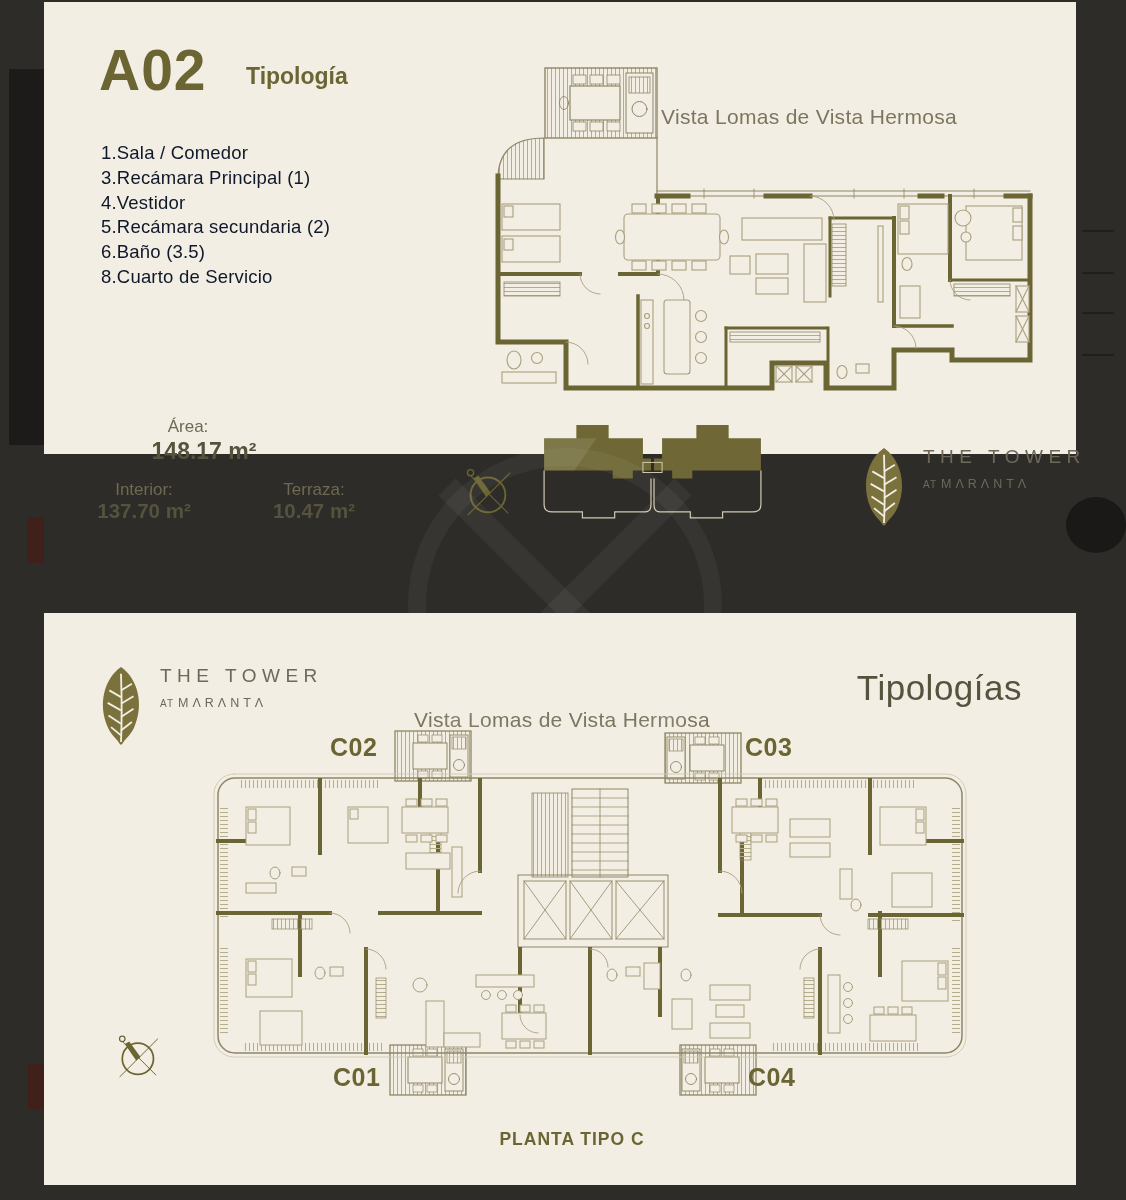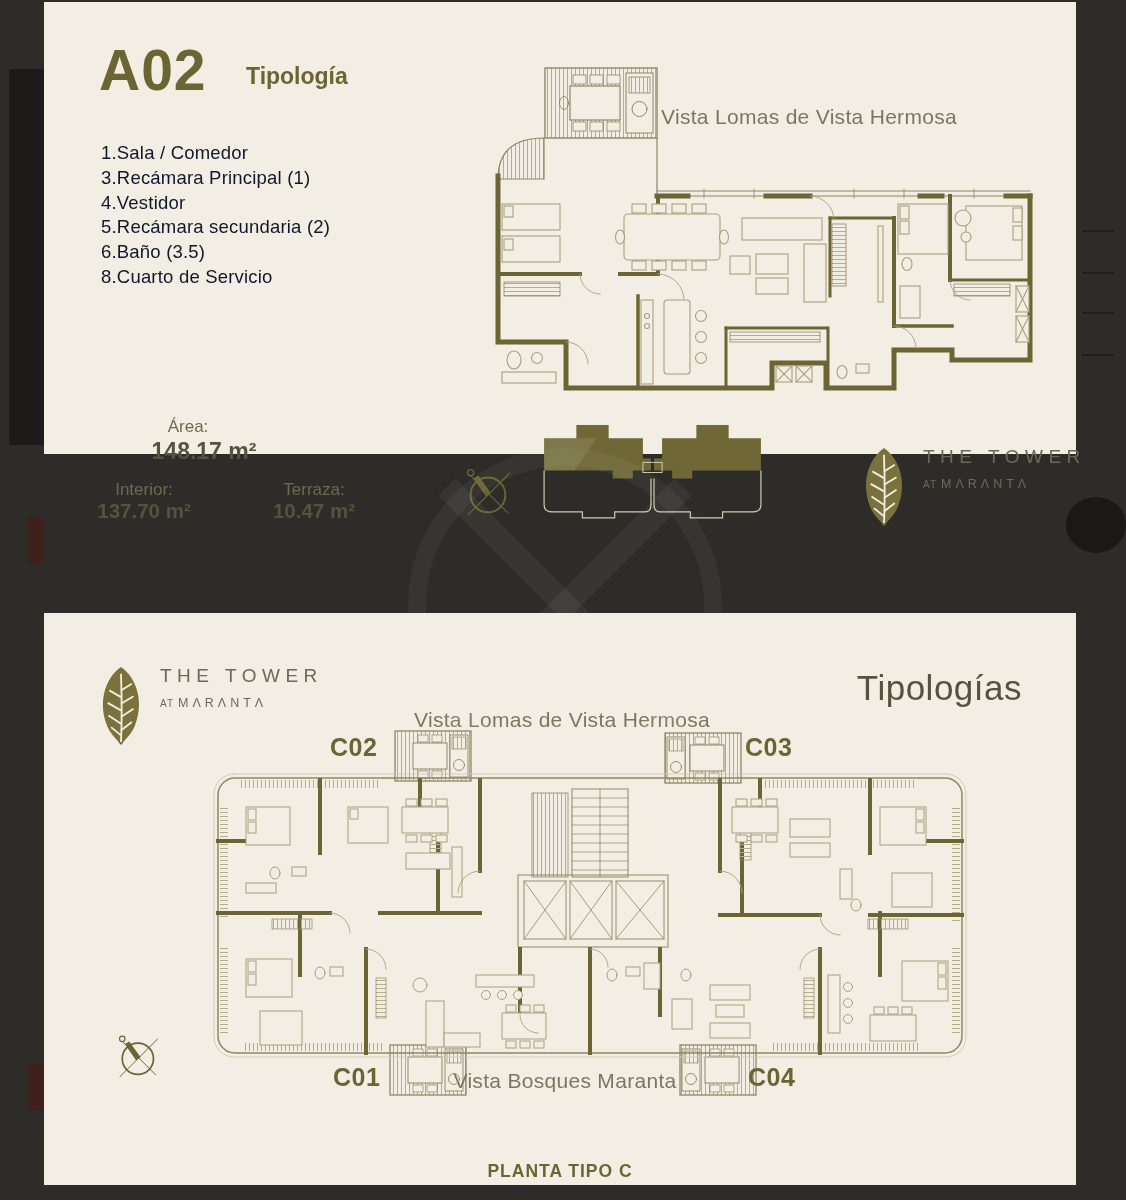--- a/index.html
+++ b/index.html
@@ -501,27 +501,26 @@
             <path d="M 640 226 A 20 20 0 0 0 620 246"></path>
             <path d="M 410 226 A 18 18 0 0 1 428 244"></path>
             <path d="M 340 292 A 18 18 0 0 0 358 310"></path>
           </g>
         </g>
       </svg>
     </div>
 
     <div class="abs unit-label" style="left:289px; top:450px;">C01</div>
     <div class="abs unit-label" style="left:704px; top:450px;">C04</div>
-    <div class="abs vista" style="left:353px; top:456px; width:336px;">Vista Bosques Maranta</div>
 
     <div class="abs" style="left:67px; top:418px;">
       <svg viewBox="0 0 60 60" width="52" height="52">
         <circle cx="31" cy="32" r="18" fill="none" stroke="#6b6433" stroke-width="2"></circle>
         <line x1="10" y1="53" x2="54" y2="9" stroke="#6b6433" stroke-width="1.1"></line>
         <line x1="13" y1="12" x2="52" y2="51" stroke="#6b6433" stroke-width="1.1"></line>
         <polygon points="16,15 21,12 34,30 29,34" fill="#6b6433"></polygon>
         <circle cx="13" cy="9" r="3.2" fill="none" stroke="#6b6433" stroke-width="1.4"></circle>
       </svg>
     </div>
 
-    <div class="abs plan-caption" style="left:0px; top:516px;margin-top:32px;">PLANTA TIPO C</div>
+    <div class="abs plan-caption" style="left:12px; top:516px;">PLANTA TIPO C</div>
   </div>
 </div>
 
 </body></html>

